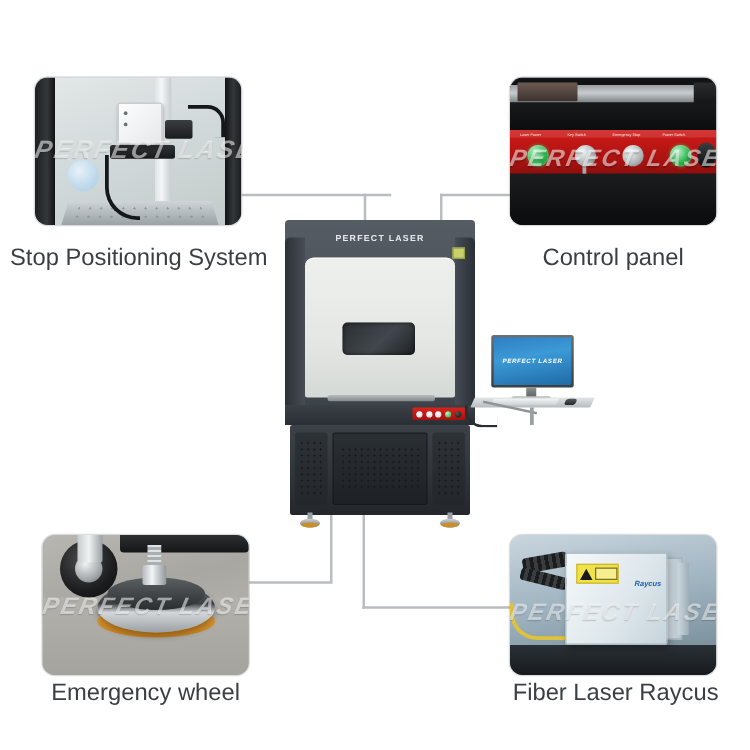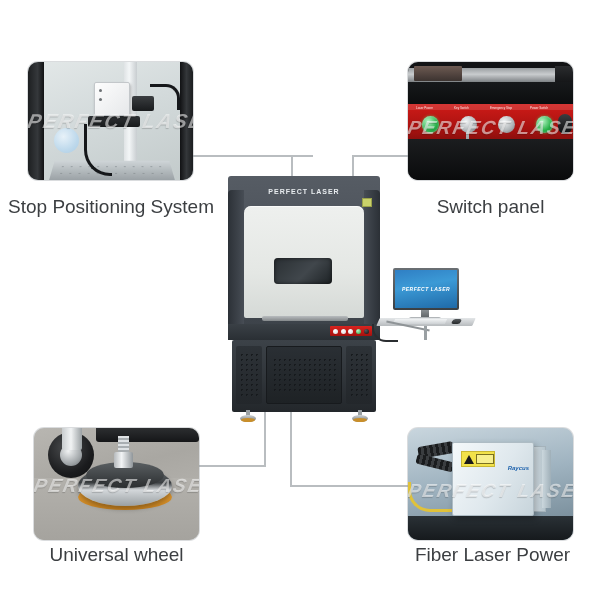--- a/index.html
+++ b/index.html
@@ -313,60 +313,60 @@
         <span class="btn grey b2"></span>
         <span class="btn grey b3"></span>
         <span class="btn green b4"></span>
         <span class="knob"></span>
       </div>
       <div class="keystem"></div>
       <div class="bottom"></div>
     </div>
     <div class="watermark">PERFECT LASER</div>
   </div>
-  <div class="caption" id="cap-cp">Switch panel</div>
+  <div class="caption" id="cap-cp">Control panel</div>
 
   <div class="panel" id="panel-uw">
     <div class="photo">
       <div class="bg"></div>
       <div class="floor"></div>
       <div class="chassis"></div>
       <div class="caster-tire"></div>
       <div class="caster-hub"></div>
       <div class="caster-fork"></div>
       <div class="bolt"></div>
       <div class="foot-ring"></div>
       <div class="foot-disc"></div>
       <div class="foot-top"></div>
       <div class="foot-stem"></div>
     </div>
     <div class="watermark">PERFECT LASER</div>
   </div>
-  <div class="caption" id="cap-uw">Universal wheel</div>
+  <div class="caption" id="cap-uw">Emergency wheel</div>
 
   <div class="panel" id="panel-fls">
     <div class="photo">
       <div class="bg"></div>
       <div class="floor"></div>
       <div class="cable-a"></div>
       <div class="cable-b"></div>
       <div class="cable-y"></div>
       <div class="box-side"></div>
       <div class="box-side2"></div>
       <div class="box">
         <div class="warn">
           <span class="tri"></span>
             <span class="bar"></span>
         </div>
         <div class="brand">Raycus</div>
       </div>
     </div>
     <div class="watermark">PERFECT LASER</div>
   </div>
-  <div class="caption" id="cap-fls">Fiber Laser Power</div>
+  <div class="caption" id="cap-fls">Fiber Laser Raycus</div>
 
   <div id="machine">
     <div class="upper-body">
       <div class="upper-left"></div>
       <div class="upper-right"></div>
       <div class="logo">PERFECT LASER</div>
       <div class="warnlbl"></div>
       <div class="door"></div>
       <div class="window"></div>
       <div class="handle"></div>

